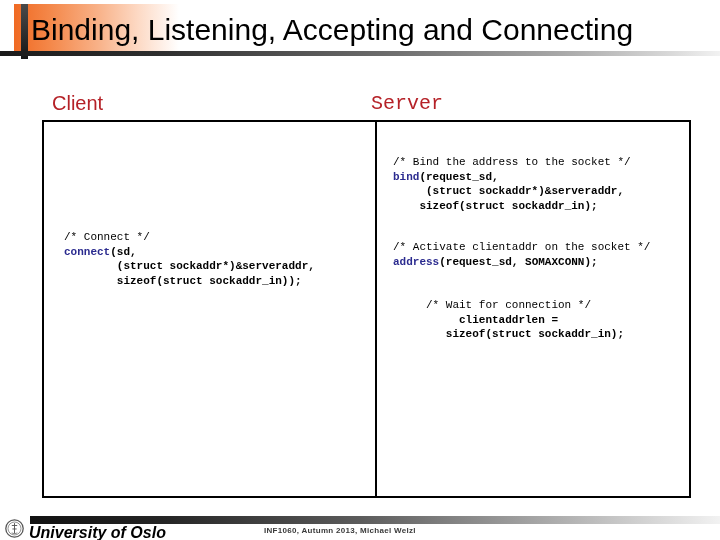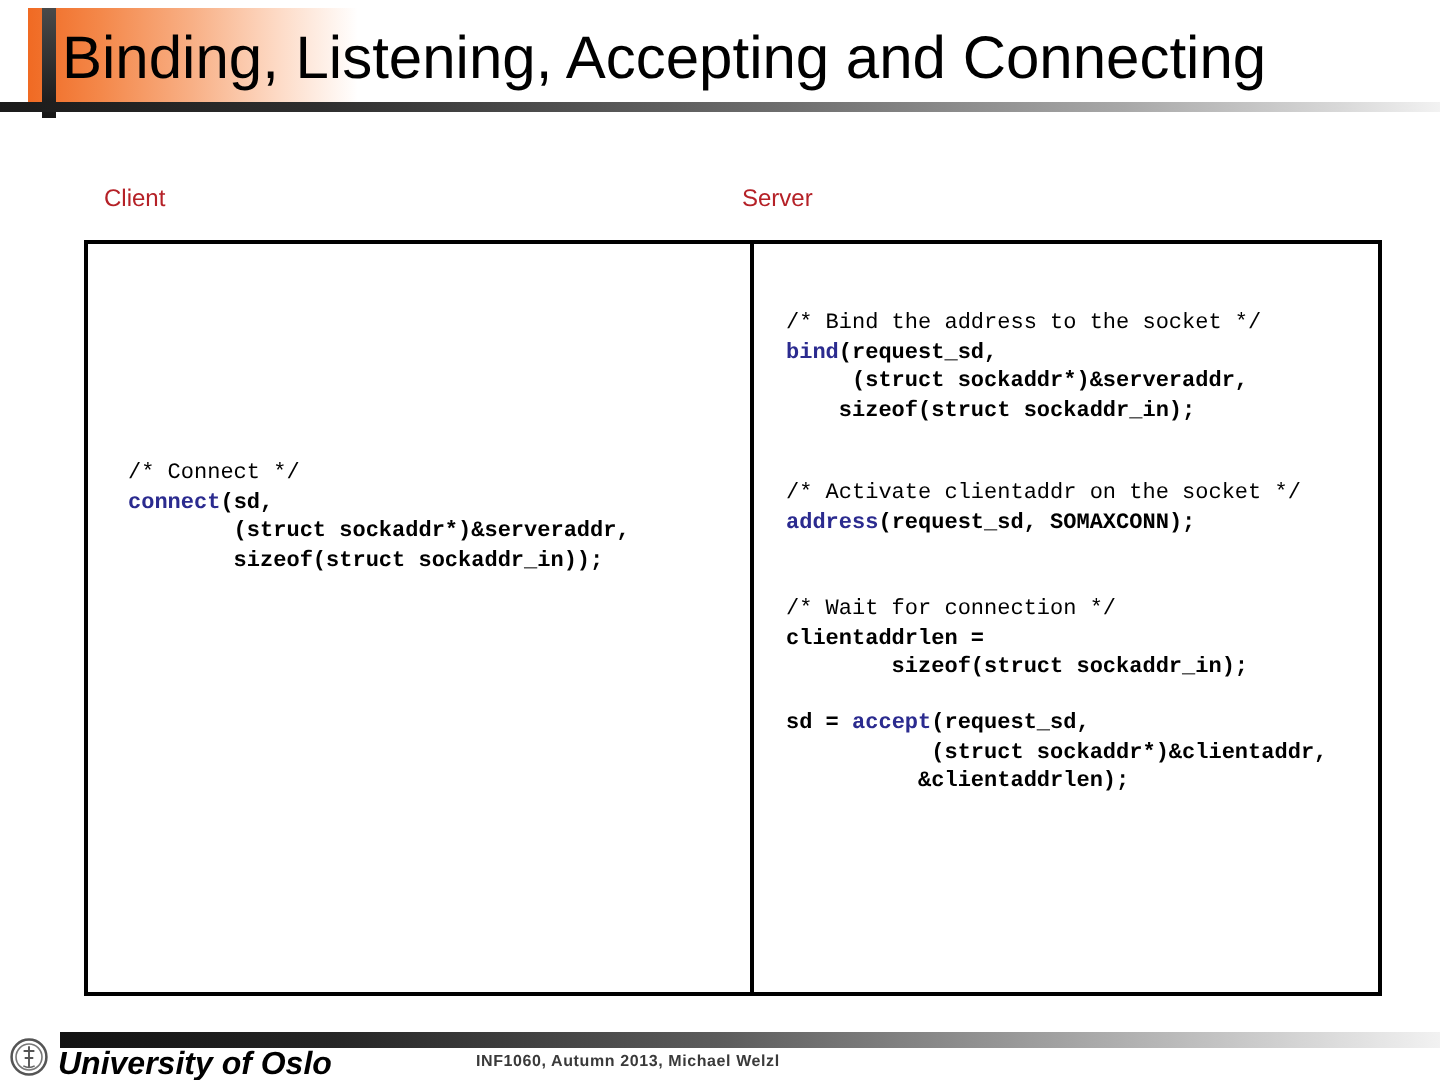--- a/index.html
+++ b/index.html
@@ -46,26 +46,26 @@
     font-size: 30px;
     font-weight: 400;
     color: #000000;
     letter-spacing: 0px;
     white-space: nowrap;
   }
 
   
   .col-heading {
     position: absolute;
-    font-size: 12px;
+    font-size: 20px;
     color: #b52127;
     white-space: nowrap;
   }
   #heading-client { left: 52px; top: 92px; }
-  #heading-server { left: 371px; top: 92px; }
+  #heading-server { left: 371px; top: 92px; font-family: Liberation Mono, monospace; }
 
   
   .code-box {
     position: absolute;
     border: 2px solid #000000;
     box-sizing: border-box;
     background: #ffffff;
   }
   #client-box { left: 42px; top: 120px; width: 345px; height: 378px; }
   #server-box { left: 375px; top: 120px; width: 316px; height: 378px; }
@@ -87,21 +87,21 @@
     color: #2b2b8f;
     font-weight: bold;
   }
 
   
   #client-code-connect { left: 20px; top: 108px; }
 
   
   #server-code-bind   { left: 16px; top: 33px; }
   #server-code-listen { left: 16px; top: 118px; }
-  #server-code-wait   { left: 16px; top: 176px; }
+  #server-code-wait   { left: 16px; top: 176px; text-align: center; }
   #server-code-accept { left: 16px; top: 233px; }
 
   
   #footer-rule {
     position: absolute;
     left: 30px; top: 516px;
     width: 690px; height: 8px;
     background: linear-gradient(to right, #121212 0%, #262626 20%, #5c5c5c 48%, #9b9b9b 70%, #cfcfcf 88%, #f2f2f2 100%);
   }
   #footer-logo {
@@ -113,21 +113,21 @@
     position: absolute;
     left: 29px; top: 524px;
     font-size: 16px;
     font-weight: bold;
     color: #000000;
     white-space: nowrap;
     font-style: italic;
   }
   #footer-course {
     position: absolute;
-    left: 238px; top: 526px;
+    left: 264px; top: 526px;
     font-size: 8px;
     font-weight: bold;
     color: #3a3a3a;
     white-space: nowrap;
     letter-spacing: 0.3px;
   }
 </style>
 </head>
 <body>
 
@@ -155,23 +155,20 @@
 <span>     (struct sockaddr*)&amp;serveraddr,</span>
 <span>    sizeof(struct sockaddr_in);</span></div>
 
   <div class="code-block" id="server-code-listen"><span class="cmt">/* Activate clientaddr on the socket */</span>
 <span class="fn">address</span><span>(request_sd, SOMAXCONN);</span></div>
 
   <div class="code-block" id="server-code-wait"><span class="cmt">/* Wait for connection */</span>
 <span>clientaddrlen =</span>
 <span>        sizeof(struct sockaddr_in);</span></div>
 
-  <div class="code-block" id="server-code-accept"><span>sd = </span><span class="fn">accept</span><span>(request_sd,</span>
-<span>           (struct sockaddr*)&amp;clientaddr,</span>
-<span>          &amp;clientaddrlen);</span></div>
 
 </div>
 
 <div id="footer-rule"></div>
 <svg id="footer-logo" viewBox="0 0 24 24">
   <circle cx="12" cy="12" r="11" fill="none" stroke="#555" stroke-width="1.6"></circle>
   <circle cx="12" cy="12" r="8.2" fill="none" stroke="#777" stroke-width="1"></circle>
   <path d="M12 5.2 L12 18.4 M8.6 8.2 L15.4 8.2 M9.3 12.6 L14.7 12.6" stroke="#555" stroke-width="1.2" fill="none"></path>
   <path d="M8.4 17.6 Q12 19.6 15.6 17.6" stroke="#666" stroke-width="1" fill="none"></path>
 </svg>

